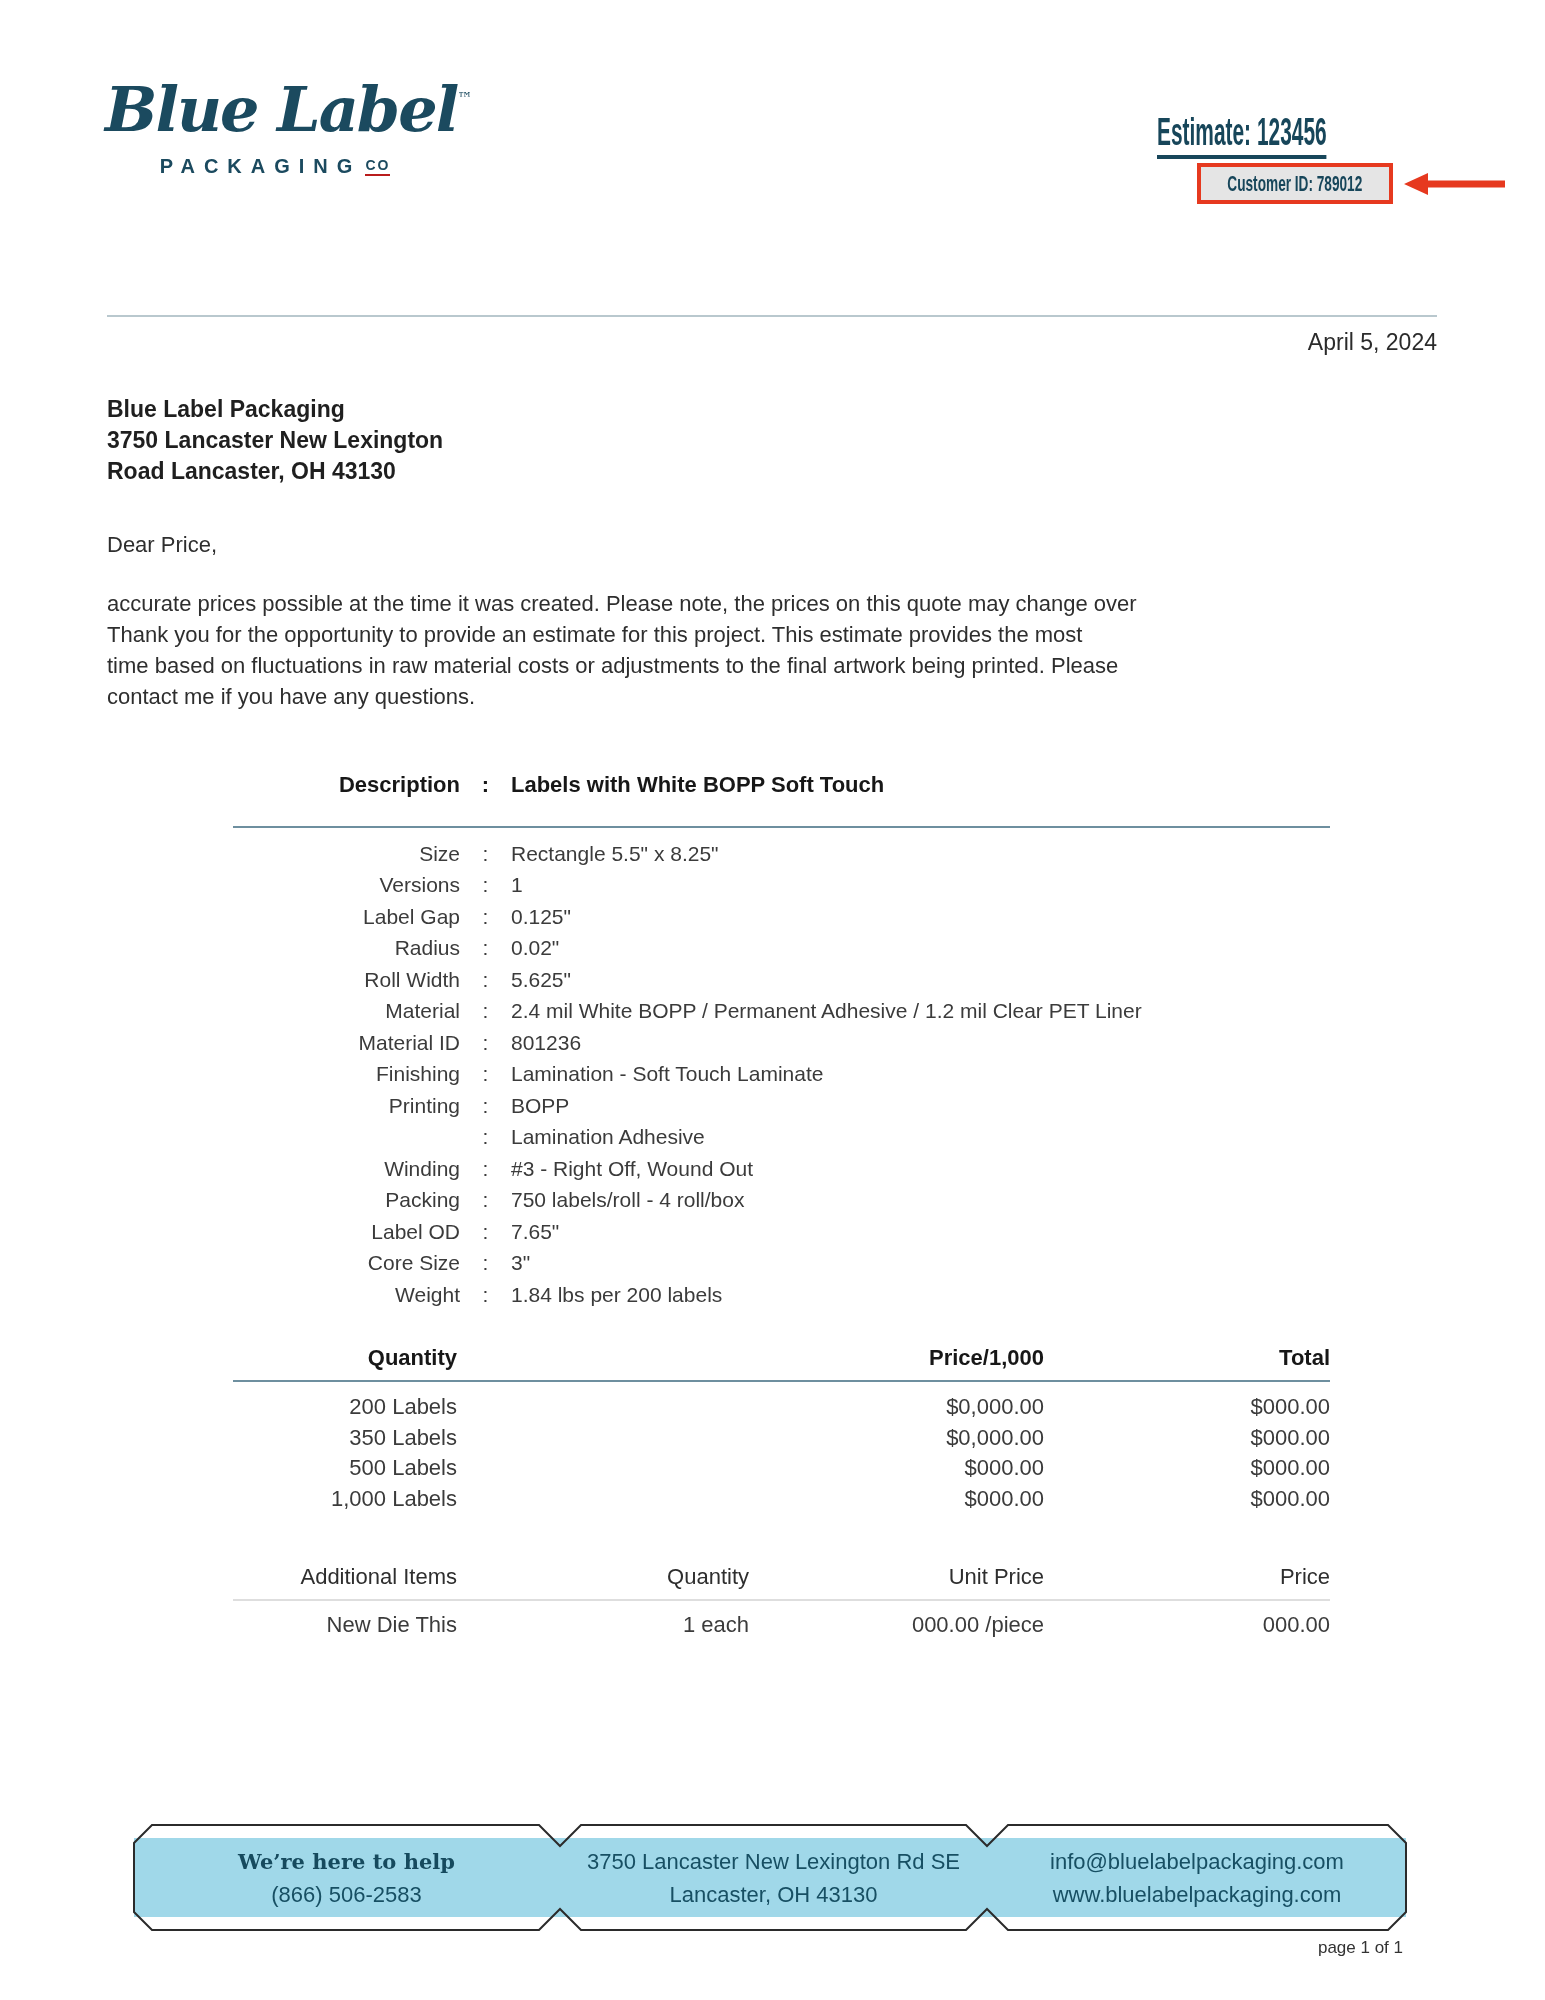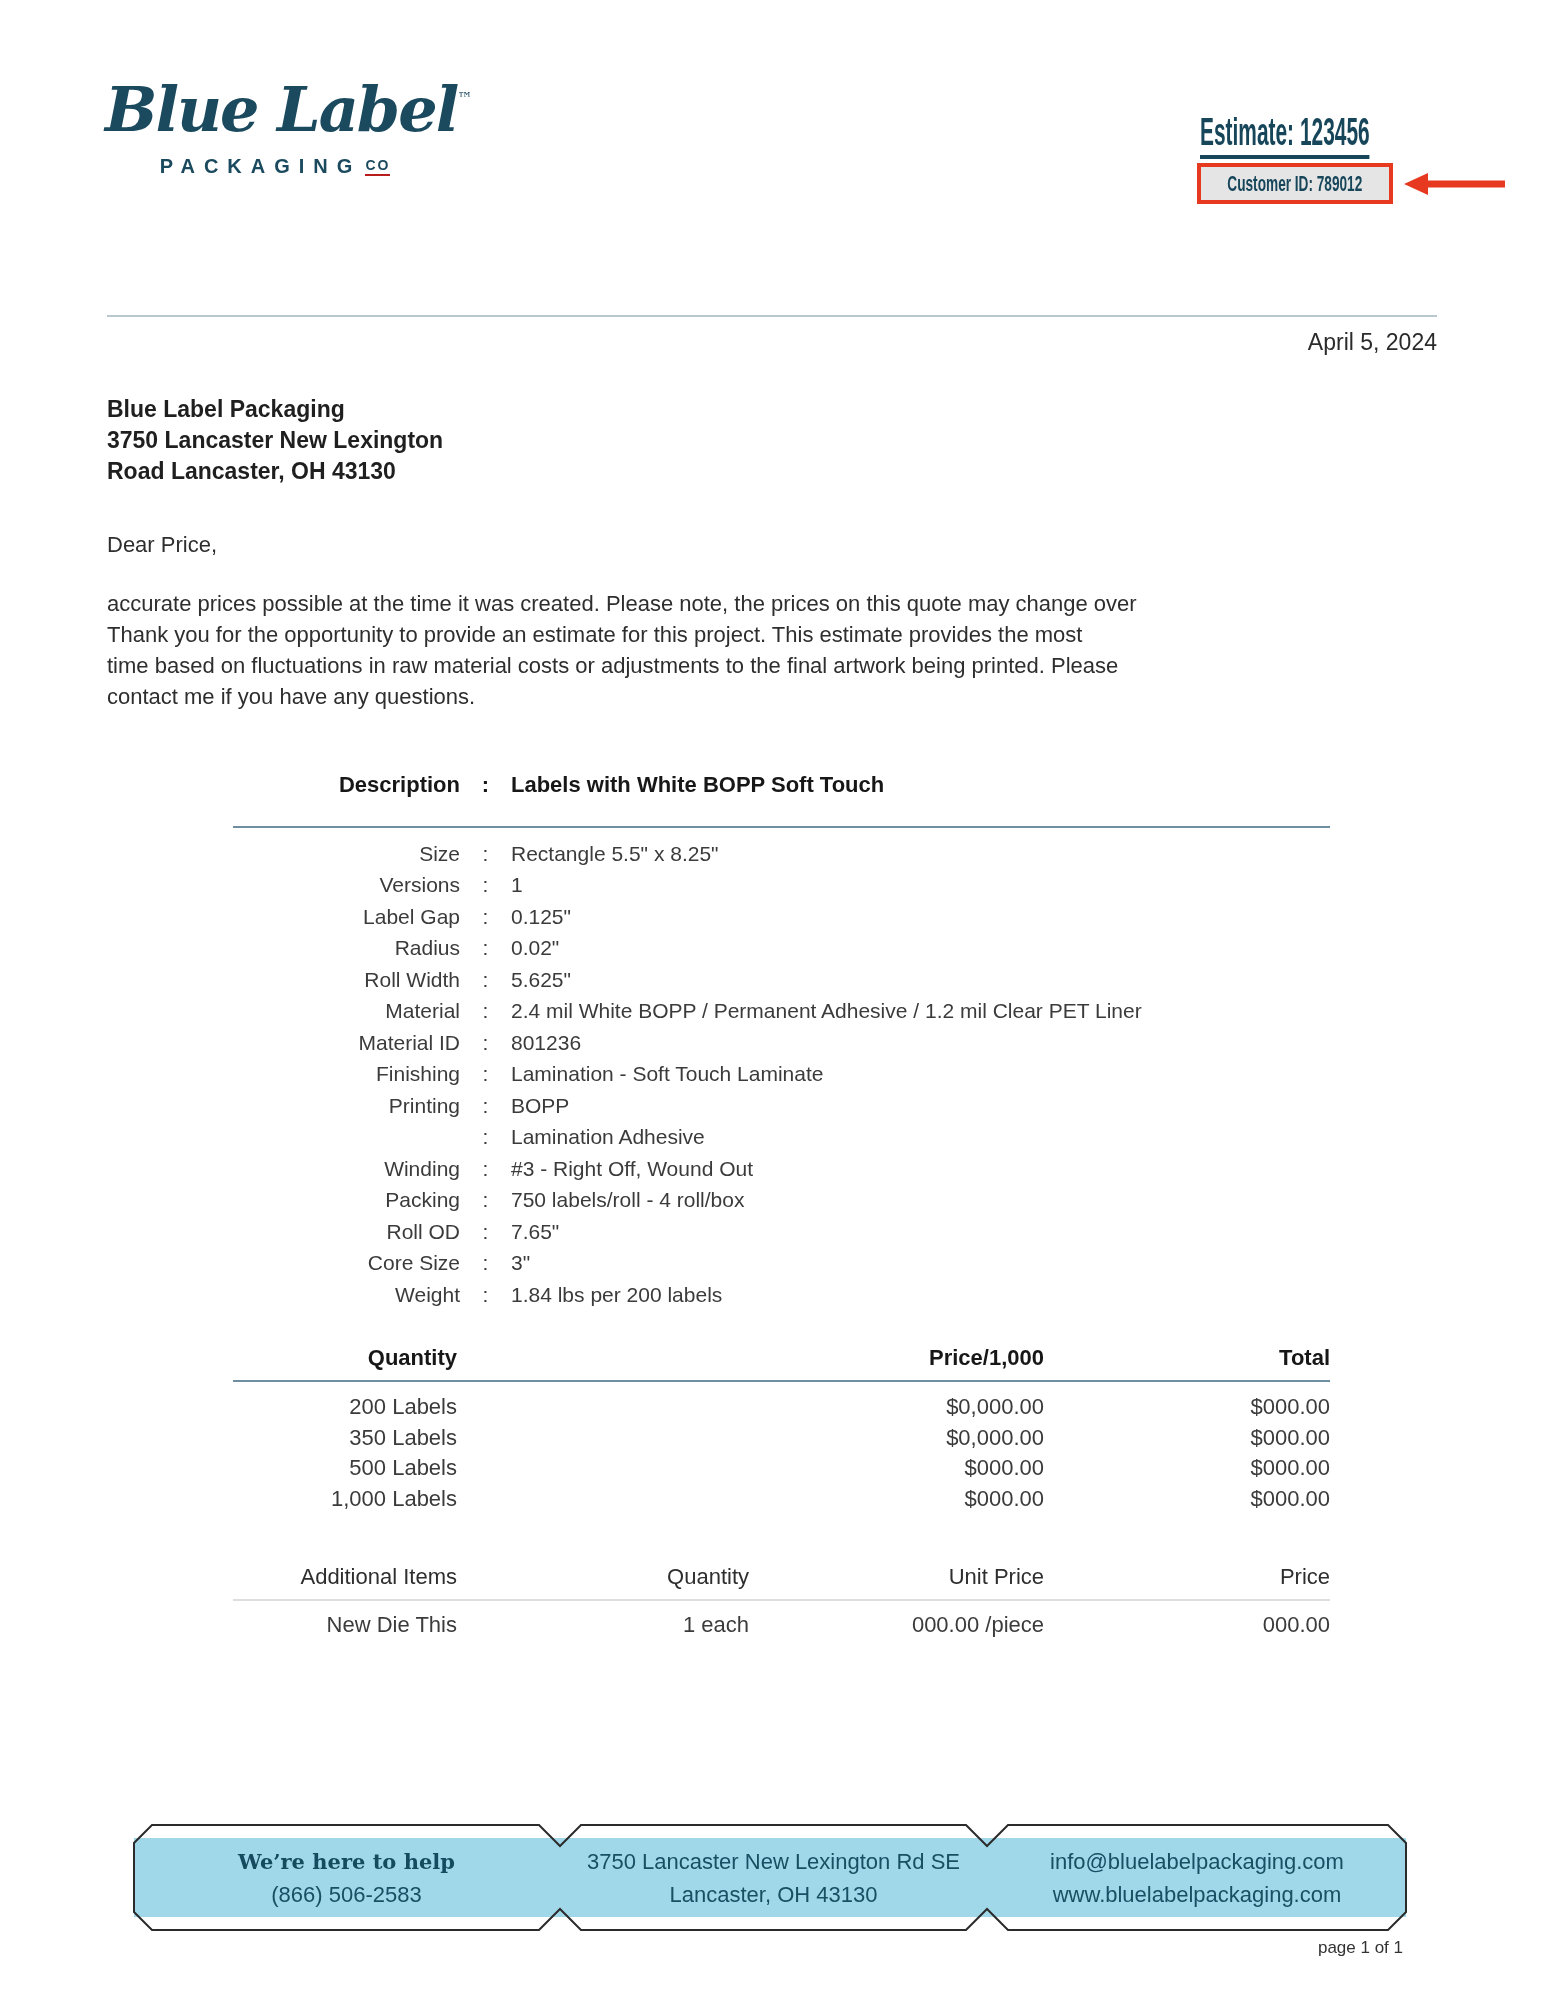--- a/index.html
+++ b/index.html
@@ -20,21 +20,21 @@
   .logo-sub{
     margin-top:10px;text-align:center;font-weight:700;font-size:20px;
     letter-spacing:9px;color:#1b4a5f;white-space:nowrap;
   }
   .logo-co{
     font-size:14px;letter-spacing:2px;border-bottom:2px solid #b91c1c;
     padding-bottom:1px;margin-left:4px;position:relative;top:-3px;
   }
 
   
-  .estimate{left:1200px;top:112px;white-space:nowrap;}
+  .estimate{left:1157px;top:112px;white-space:nowrap;}
   .estimate-inner{
     display:inline-block;transform:scaleX(0.55);transform-origin:left top;
     font-weight:700;font-size:38px;line-height:1.1;color:#17465a;
     border-bottom:4px solid #17465a;padding-bottom:1px;
   }
   .customer-box{
     left:1197px;top:163px;width:196px;height:41px;box-sizing:border-box;
     border:4px solid #e6391f;display:flex;align-items:center;justify-content:center;background:#e5e5e5;
   }
   .customer-inner{
@@ -206,21 +206,21 @@
         <span class="c-value">#3 - Right Off, Wound Out</span>
       </div>
 
       <div class="spec-row">
         <span class="c-label">Packing</span>
         <span class="c-colon">:</span>
         <span class="c-value">750 labels/roll - 4 roll/box</span>
       </div>
 
       <div class="spec-row">
-        <span class="c-label">Roll OD</span>
+        <span class="c-label">Label OD</span>
         <span class="c-colon">:</span>
         <span class="c-value">7.65"</span>
       </div>
 
       <div class="spec-row">
         <span class="c-label">Core Size</span>
         <span class="c-colon">:</span>
         <span class="c-value">3"</span>
       </div>
 

